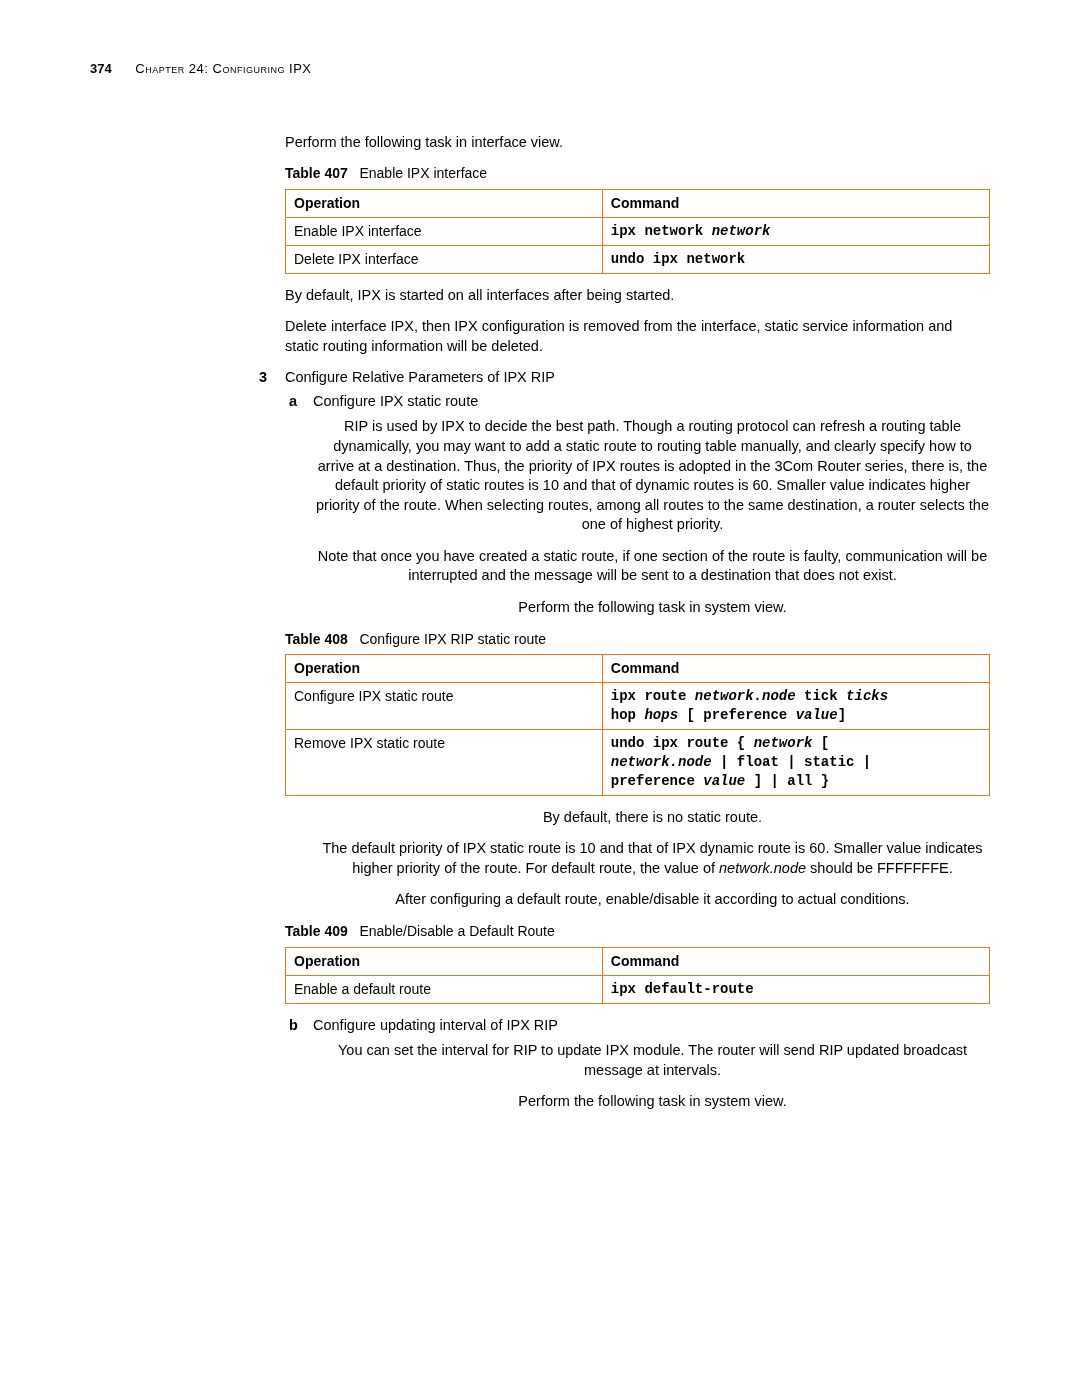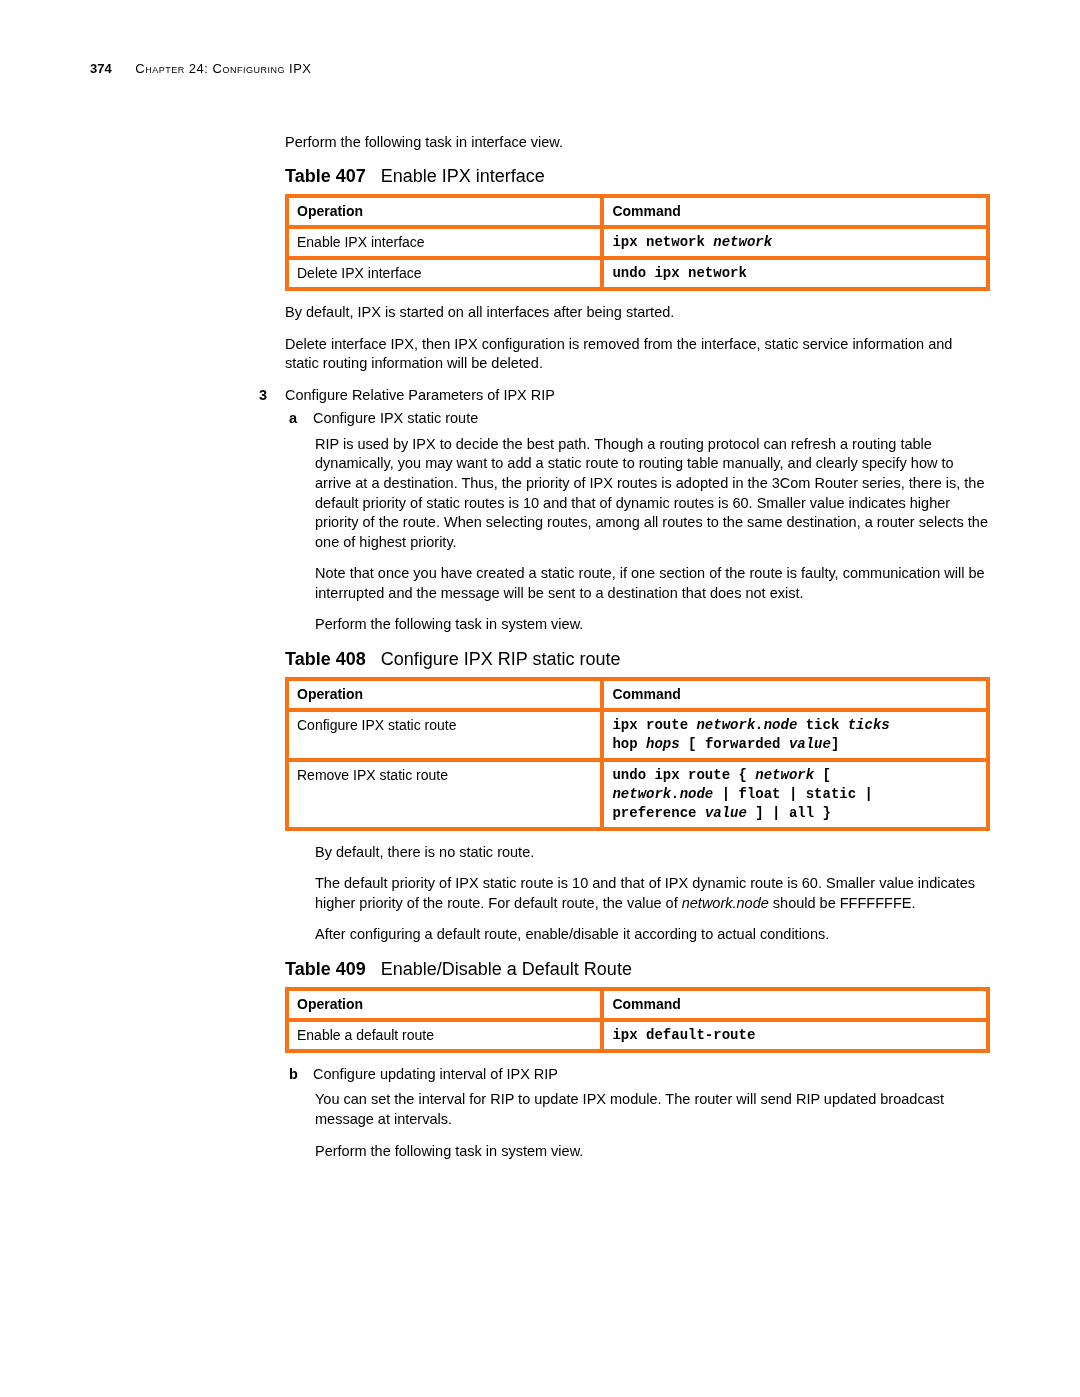--- a/index.html
+++ b/index.html
@@ -25,39 +25,40 @@
   }
   .page-header .chap {
     font-variant: small-caps;
     letter-spacing: 0.5px;
   }
   .content {
     margin-left: 195px;
   }
   .content-b {
     margin-left: 225px;
+    text-align: center;
   }
   p {
     margin: 0 0 12px 0;
   }
   .tablecap {
-    font-size: 18px;
+    font-size: 14px;
     margin: 10px 0 6px 0;
   }
   .tablecap .lbl {
     font-weight: bold;
   }
   table {
     border-collapse: collapse;
     width: 100%;
     margin-bottom: 12px;
     font-size: 14px;
   }
   table th, table td {
-    border: 4px solid #f97316;
+    border: 1px solid #f97316;
     padding: 4px 8px;
     text-align: left;
     vertical-align: top;
   }
   table th {
     font-weight: bold;
     background: #fff;
   }
   .mono {
     font-family: "Courier New", monospace;
@@ -163,21 +164,21 @@
     <table class="table-wide">
       <tbody>
           <tr>
         <th>Operation</th>
         <th>Command</th>
       </tr>
       <tr>
         <td>Configure IPX static route</td>
         <td class="cmd mono">
           <span class="bd">ipx route </span><span class="it">network.node</span><span class="bd"> tick </span><span class="it">ticks</span><br>
-          <span class="bd">hop </span><span class="it">hops</span><span class="bd"> [ forwarded </span><span class="it">value</span><span class="bd">]</span>
+          <span class="bd">hop </span><span class="it">hops</span><span class="bd"> [ preference </span><span class="it">value</span><span class="bd">]</span>
         </td>
       </tr>
       <tr>
         <td>Remove IPX static route</td>
         <td class="cmd mono">
           <span class="bd">undo ipx route { </span><span class="it">network</span><span class="bd"> [</span><br>
           <span class="it">network.node</span><span class="bd"> | float | static |</span><br>
           <span class="bd">preference </span><span class="it">value</span><span class="bd"> ] | all }</span>
         </td>
       </tr>

